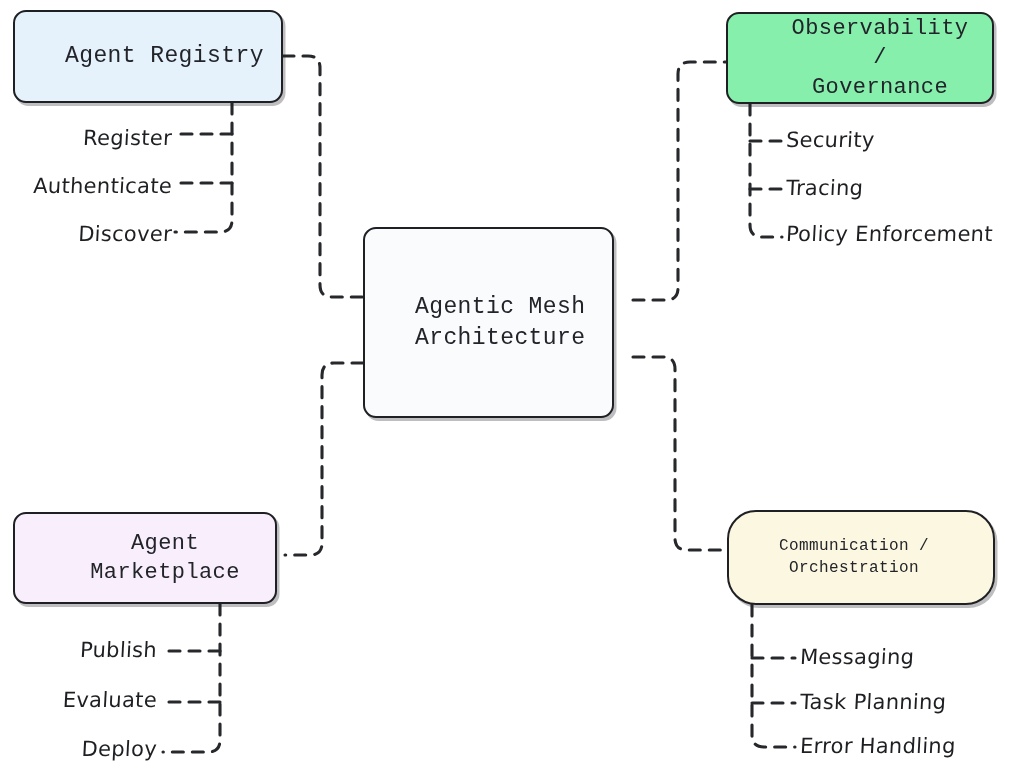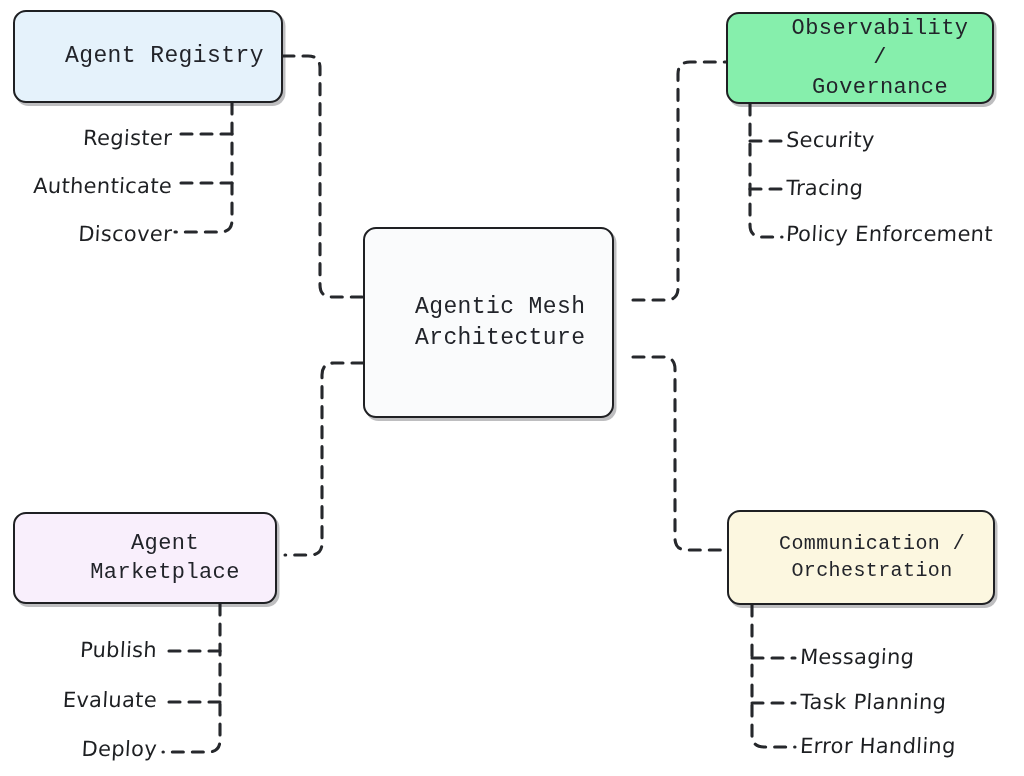--- a/index.html
+++ b/index.html
@@ -60,21 +60,22 @@
     font-size: 23px;
   }
   .node-marketplace {
     left: 13px; top: 512px; width: 264px; height: 92px;
     background: #f9effc;
     font-size: 22px;
   }
   .node-communication {
     left: 727px; top: 510px; width: 268px; height: 95px;
     background: #fcf7e0;
-    font-size: 20px;
+    font-size: 16px;
+    border-radius: 29px;
   }
   .leaf {
     position: absolute;
     color: #1d1f22;
     font-family: "DejaVu Sans", sans-serif;
     font-size: 21px;
     letter-spacing: 0.3px;
     white-space: nowrap;
     transform: skewX(-3deg);
   }

